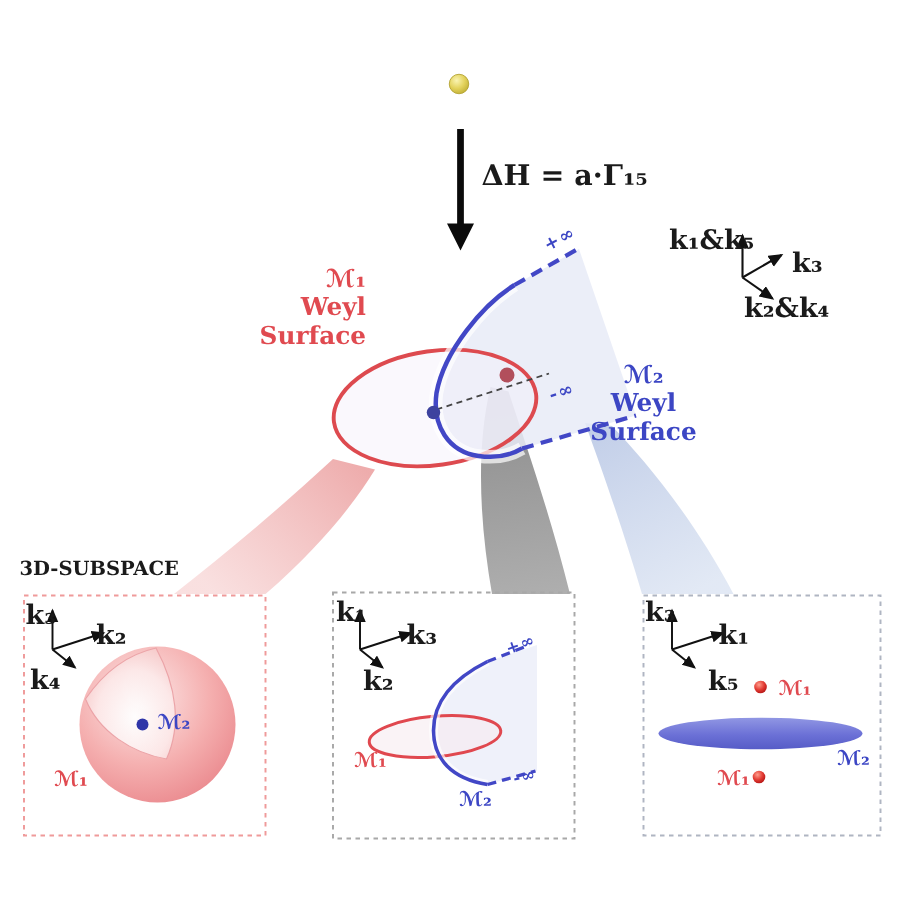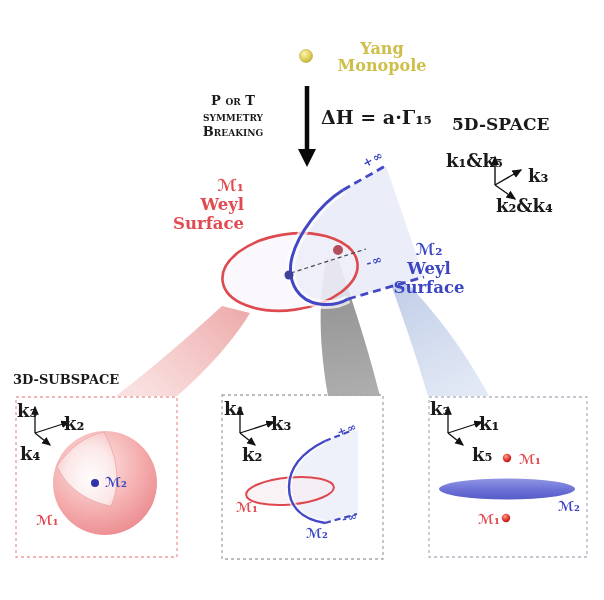--- a/index.html
+++ b/index.html
@@ -126,34 +126,24 @@
     <g stroke="#111" stroke-width="1.3" fill="none">
       <line x1="448" y1="433" x2="448" y2="407" marker-end="url(#ah)"></line>
       <line x1="448" y1="433" x2="482" y2="422" marker-end="url(#ah)"></line>
       <line x1="448" y1="433" x2="463" y2="445" marker-end="url(#ah)"></line>
     </g>
     <ellipse cx="507" cy="489" rx="68" ry="10.5" fill="url(#gDiskBlue)"></ellipse>
     <circle cx="507" cy="458" r="4.2" fill="url(#gDotRed)"></circle>
     <circle cx="506" cy="518" r="4.2" fill="url(#gDotRed)"></circle>
   </svg>
 
-  <div class="lbl gold center" style="left:336px;top:40px;width:92px;font-size:16px;line-height:17px;">
-    <div>Yang</div>
-    <div>Monopole</div>
-  </div>
 
-  <div class="lbl center smallcaps" style="left:183px;top:93px;width:100px;font-size:13px;line-height:15.5px;">
-    <div>P or T</div>
-    <div>symmetry</div>
-    <div>Breaking</div>
-  </div>
 
   <div class="lbl" style="left:321px;top:106px;font-size:19px;">ΔH = a·Γ₁₅</div>
 
-  <div class="lbl" style="left:452px;top:114px;font-size:17px;">5D-SPACE</div>
   <div class="lbl axis" style="left:446px;top:150px;">k₁&amp;k₅</div>
   <div class="lbl axis" style="left:528px;top:165px;">k₃</div>
   <div class="lbl axis" style="left:496px;top:195px;">k₂&amp;k₄</div>
 
   <div class="lbl red center" style="left:164px;top:176px;width:80px;font-size:16.5px;line-height:19px;">
     <div>ℳ₁</div>
     <div>Weyl</div>
     <div>Surface</div>
   </div>
 

